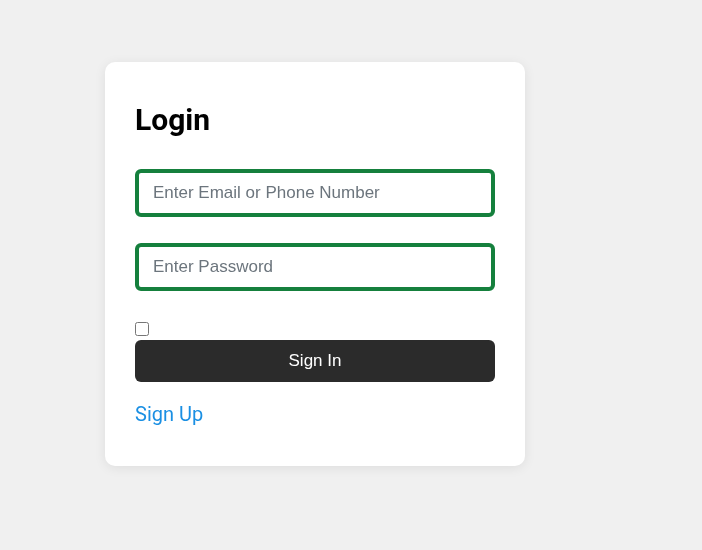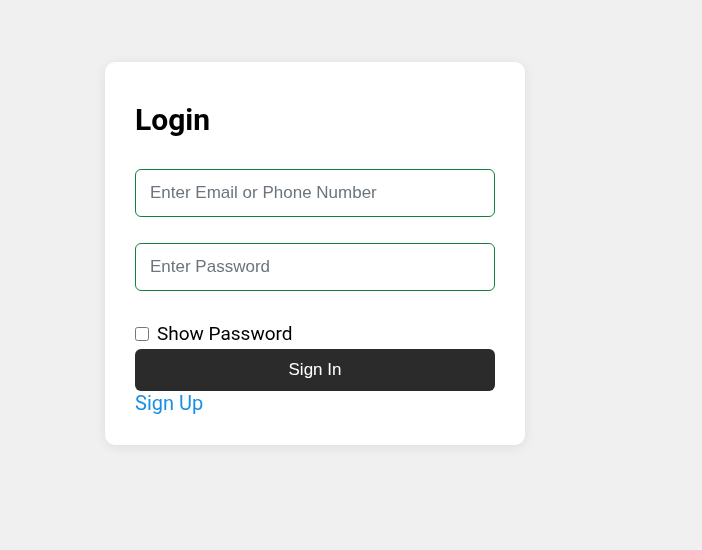--- a/index.html
+++ b/index.html
@@ -13,32 +13,32 @@
       width: 702px;
       height: 550px;
       padding-top: 62px;
       padding-left: 105px;
     }
     .card {
       background-color: #ffffff;
       border-radius: 10px;
       box-shadow: 0 2px 12px rgba(0,0,0,0.08);
       width: 420px;
-      padding: 40px 30px 30px 30px;
+      padding: 40px 30px 40px 30px;
     }
     .login-title {
       font-size: 30px;
       font-weight: 700;
       color: #000000;
       margin-bottom: 32px;
     }
     .text-input {
       width: 100%;
       height: 48px;
-      border: 1px solid #15803d;
+      border: 4px solid #15803d;
       border-radius: 6px;
       padding: 0 14px;
       font-size: 17px;
       color: #212529;
       margin-bottom: 26px;
       outline: none;
     }
     .text-input::placeholder {
       color: #6c757d;
     }
@@ -61,20 +61,21 @@
     }
     .signin-button {
       width: 100%;
       height: 42px;
       background-color: #2b2b2b;
       color: #ffffff;
       border: none;
       border-radius: 6px;
       font-size: 17px;
       cursor: pointer;
+      margin-bottom: 20px;
     }
     .signup-link {
       color: #1a8fe3;
       font-size: 20px;
       text-decoration: none;
       cursor: pointer;
       margin-top: 44px;
     }
   </style>
 </head>
@@ -82,19 +83,18 @@
 
 <div class="card">
   <h1 class="login-title">Login</h1>
 
   <input type="text" class="text-input" placeholder="Enter Email or Phone Number" style="">
 
   <input type="password" class="text-input" placeholder="Enter Password" style="">
 
   <div class="checkbox-row">
     <input type="checkbox" style="">
-    <span class="checkbox-label">Show Password</span>
   </div>
 
   <button class="signin-button">Sign In</button>
 
   <a class="signup-link">Sign Up</a>
 </div>
 
 </body></html>

